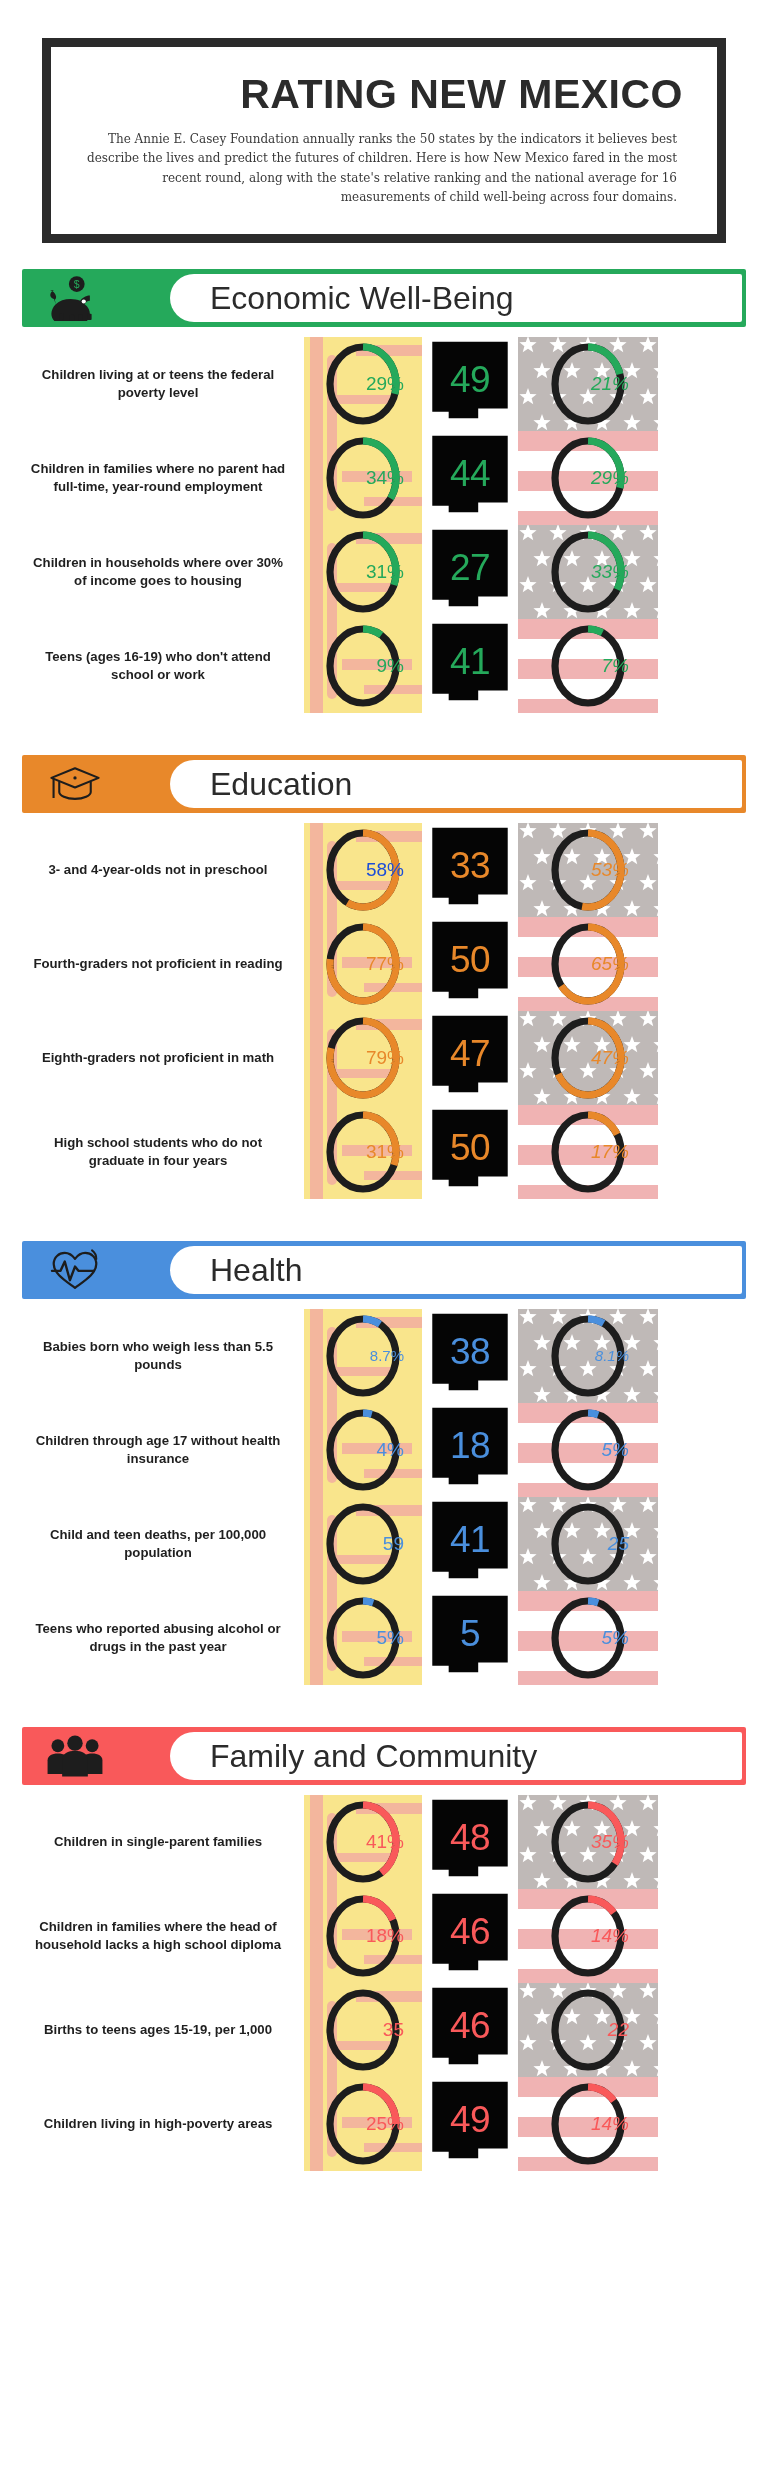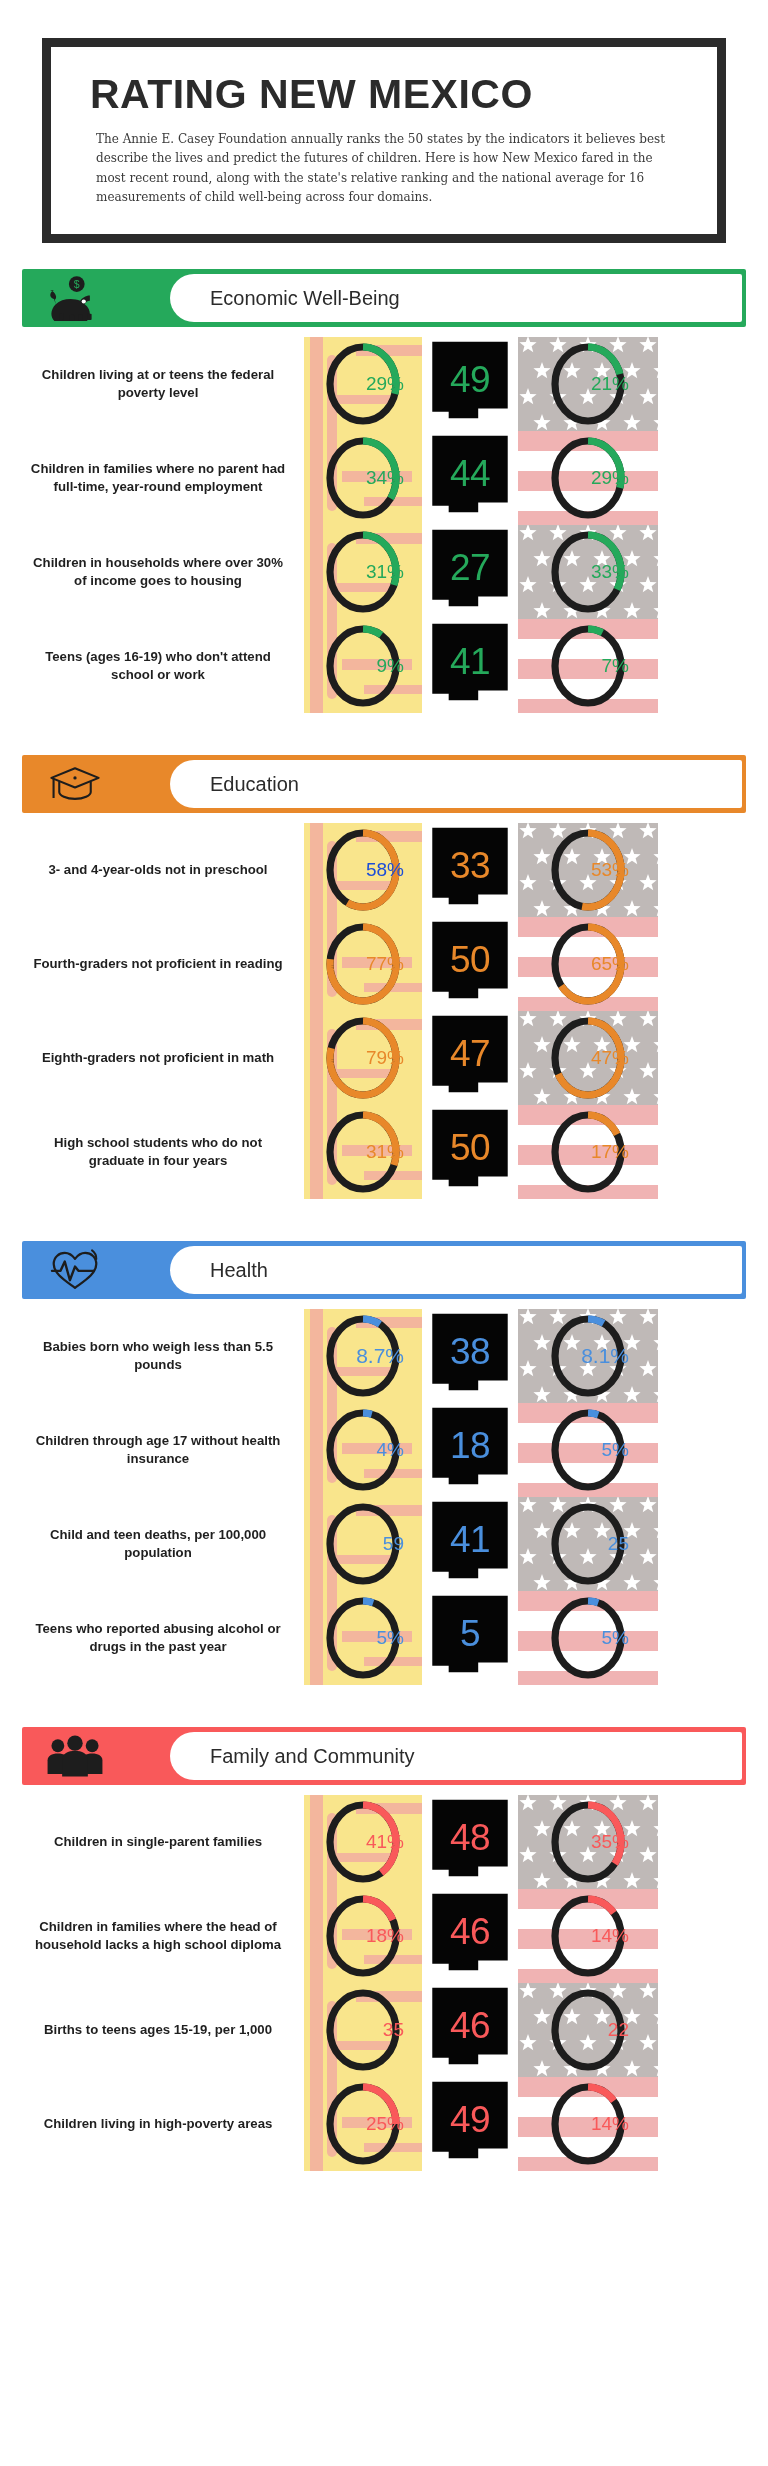--- a/index.html
+++ b/index.html
@@ -18,22 +18,22 @@
     position: relative;
     padding: 0;
     background: #ffffff;
   }
 
   
   .title-card {
     margin: 38px 42px 0 42px;
     border: 9px solid #2b2b2b;
     background: #ffffff;
-    padding: 22px 34px 26px 39px;
-    text-align: left;
+    padding: 22px 34px 26px 20px;
+    text-align: right;
   }
   .title-main {
     font-family: "Liberation Sans", sans-serif;
     font-size: 41px;
     font-weight: bold;
     letter-spacing: 0.5px;
     color: #2b2b2b;
     line-height: 1.05;
     padding: 4px 0 14px 0;
   }
@@ -69,21 +69,21 @@
     left: 22px; top: 50%;
     transform: translateY(-50%);
     width: 62px; height: 44px;
     display: flex; align-items: center; justify-content: center;
     z-index: 3;
   }
   .section-title {
     position: absolute;
     left: 188px; top: 50%;
     transform: translateY(-50%);
-    font-size: 20px;
+    font-size: 32px;
     font-weight: normal;
     color: #2b2b2b;
     z-index: 3;
     white-space: nowrap;
   }
 
   
   .rows { margin: 10px 0 0 0; padding: 0 22px; }
 
   .row {
@@ -147,39 +147,40 @@
     letter-spacing: -0.5px;
     line-height: 1;
     transform: translateY(-4px);
   }
 
   
   .cell-natl {
     width: 140px;
     flex: 0 0 140px;
     background: #0f172a;
+    font-style: italic;
   }
   .cell-natl .flagart { position: absolute; inset: 0; }
 
   
   .donut {
     position: relative;
     width: 82px; height: 88px;
     z-index: 2;
     display: flex; align-items: center; justify-content: flex-end;
   }
   .donut svg { position: absolute; inset: 0; width:100%; height:100%; }
   .donut-val {
     position: relative;
     z-index: 3;
     font-size: 19px;
     line-height: 1;
     font-weight: normal;
   }
-  .donut-val.small { font-size: 21px; }
+  .donut-val.small { font-size: 15px; }
 
   .section-footer-space { height: 16px; }
 </style>
 </head>
 <body>
 
 <div id="infographic">
 
   <div class="title-card">
     <div class="title-main">RATING NEW MEXICO</div>

